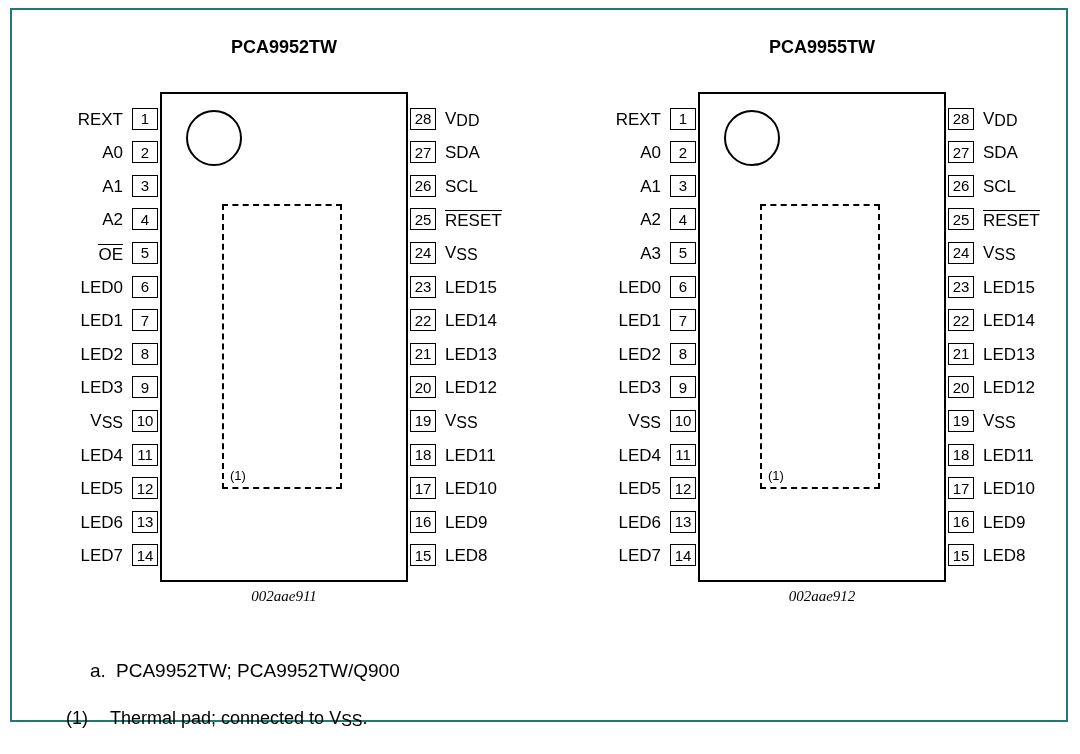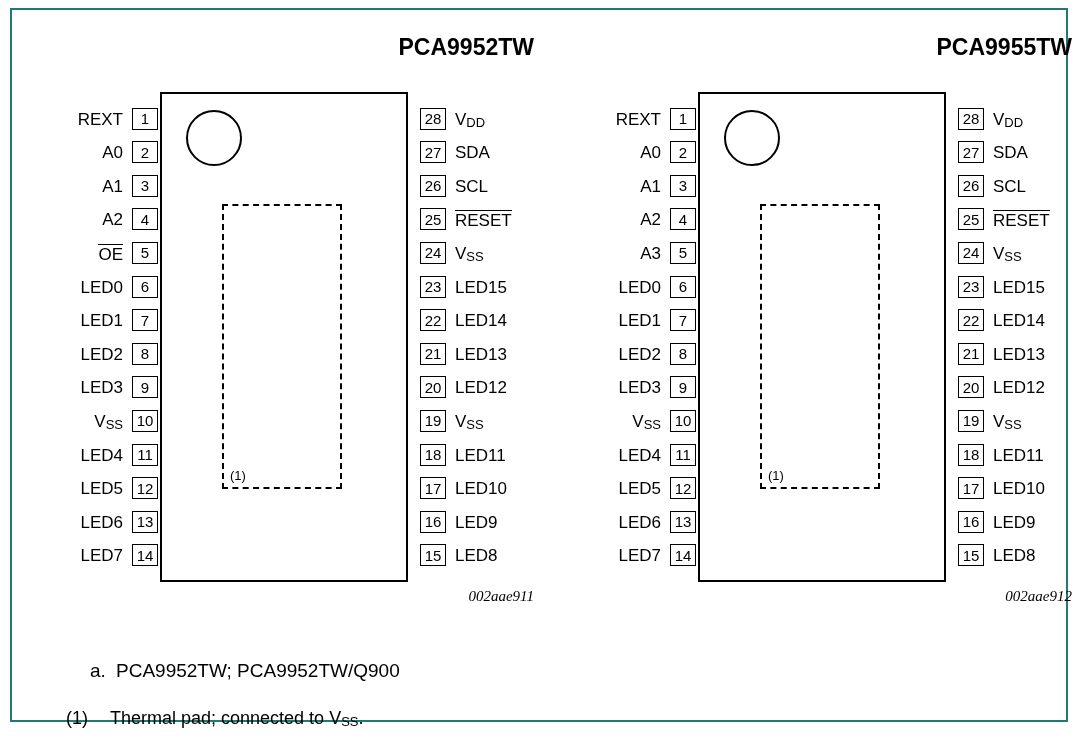--- a/index.html
+++ b/index.html
@@ -38,23 +38,23 @@
     width: 500px;
     height: 610px;
   }
   .diagram.left  { left: 22px; }
   .diagram.right { left: 560px; }
 
   .title {
     position: absolute;
     left: 0;
     width: 500px;
-    text-align: right;
+    text-align: center;
     font-weight: bold;
-    font-size: 23px;
+    font-size: 18px;
     line-height: 22px;
   }
   .title.l1 { top: 4px; }
   .title.l2 { top: 27px; }
 
   
   .pkg {
     position: absolute;
     left: 126px;
     top: 60px;
@@ -108,21 +108,21 @@
     left: 0px;
     width: 126px;
     justify-content: flex-end;
     padding-right: 2px;
     box-sizing: border-box;
   }
   .pinrow.right {
     left: 374px;
     width: 126px;
     justify-content: flex-start;
-    padding-left: 12px;
+    padding-left: 2px;
     box-sizing: border-box;
   }
   .pinname {
     font-size: 17px;
     white-space: nowrap;
   }
   .pinname.ovl {
     border-top: 1.5px solid #000;
     line-height: 19px;
     padding-top: 0px;
@@ -136,30 +136,30 @@
     display: flex;
     align-items: center;
     justify-content: center;
     background: #fff;
     padding: 0 2px;
   }
   .pinrow.left .pinname  { margin-right: 9px; }
   .pinrow.right .pinname { margin-left: 9px; }
 
   sub {
-    font-size: 13px;
+    font-size: 16px;
     vertical-align: -2px;
   }
 
   .figid {
     position: absolute;
     top: 556px;
     left: 0;
     width: 500px;
-    text-align: right;
+    text-align: center;
     font-style: italic;
     font-size: 15px;
     font-family: "Liberation Serif", serif;
   }
 
   .caption {
     position: absolute;
     top: 650px;
     font-size: 19px;
     white-space: nowrap;

